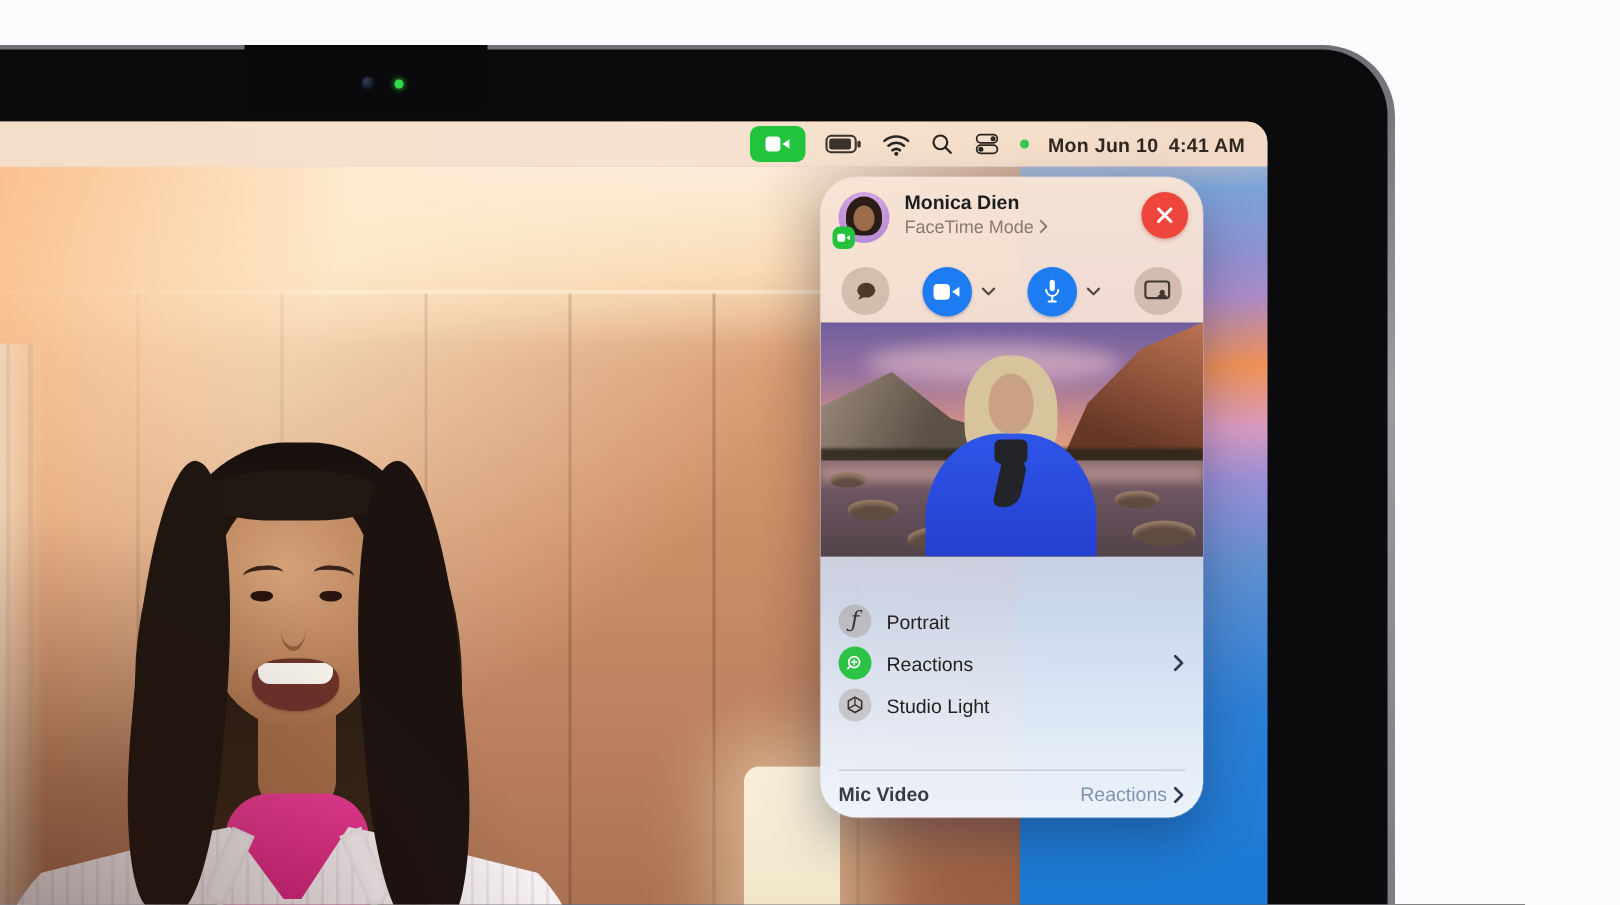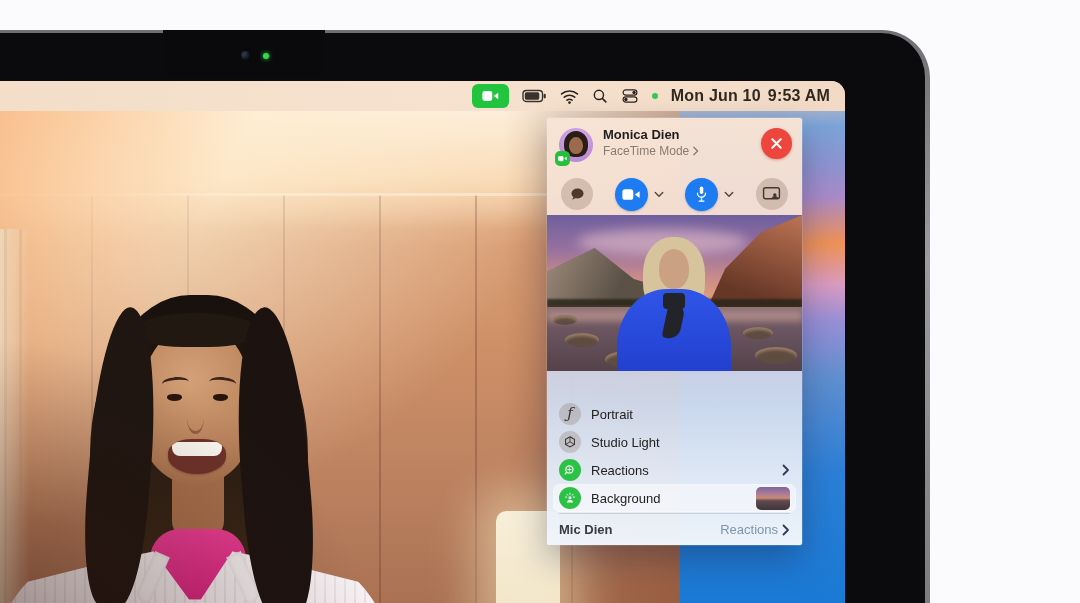--- a/index.html
+++ b/index.html
@@ -22,21 +22,21 @@
     background:radial-gradient(circle at 35% 35%,#30405a,#0d0f14 70%);}
   .notch-light{position:absolute;left:100px;top:23px;width:6px;height:6px;border-radius:50%;
     background:#35d74b;box-shadow:0 0 4px #35d74b;}
 
   
   .menubar{position:absolute;left:0;top:0;width:100%;height:30px;z-index:40;
     background:linear-gradient(90deg,#f3ddc7 0%,#f6e2cf 55%,#f5dfcb 78%,#f1d9c6 100%);}
   .status{position:absolute;right:15px;top:0;height:30px;display:flex;align-items:center;gap:13px;}
   .mb-cam-pill{width:37px;height:24px;border-radius:6px;background:#22c43e;
     display:flex;align-items:center;justify-content:center;}
-  .clock{font-size:16px;font-weight:600;color:#30281f;letter-spacing:.2px;display:flex;gap:7px;}
+  .clock{font-size:13px;font-weight:600;color:#30281f;letter-spacing:.2px;display:flex;gap:7px;}
   .mb-dot{width:6px;height:6px;border-radius:50%;background:#34c759;}
 
   
   .video{position:absolute;left:0;top:30px;width:740px;height:525px;overflow:hidden;
     background:linear-gradient(180deg,#f7d9b9 0%,#eec096 12%,#d89d74 26%,#cd8f67 46%,#bc8260 70%,#a56e4f 100%);}
   .v-ceiling{position:absolute;left:0;top:0;width:100%;height:118px;
     background:linear-gradient(180deg,#fdeedb 0%,#f9dcb8 55%,rgba(249,220,184,0) 100%);}
   .v-glow{position:absolute;inset:0;background:radial-gradient(ellipse at 18% 6%,rgba(255,238,208,.95),rgba(255,238,208,0) 55%);}
   .v-orange{position:absolute;inset:0;background:linear-gradient(115deg,rgba(243,146,76,.5) 6%,rgba(243,146,76,0) 32%);}
   .v-seams{position:absolute;left:0;top:84px;right:0;bottom:0;
@@ -83,21 +83,21 @@
   .brow{position:absolute;width:27px;height:9px;border-top:3.5px solid #39231a;border-radius:50%;}
   .eye{position:absolute;width:15px;height:7px;background:#27150d;border-radius:50% 50% 60% 60%;}
   .nose{position:absolute;left:247px;top:292px;width:17px;height:28px;
     border-bottom:3px solid rgba(135,83,52,.8);border-radius:0 0 50% 50%;}
   .mouth{position:absolute;left:228px;top:328px;width:58px;height:35px;background:#6e332b;
     border-radius:42% 42% 52% 52%;overflow:hidden;box-shadow:0 1px 2px rgba(90,40,30,.4);}
   .teeth{position:absolute;left:4px;top:3px;width:50px;height:14px;background:#fdfbf4;border-radius:4px 4px 8px 8px;}
 
   
   .panel{position:absolute;left:607px;top:37px;width:255px;height:427px;z-index:50;
-    border-radius:2px;overflow:hidden;box-shadow:0 14px 34px rgba(20,30,60,.35),0 0 0 .5px rgba(255,255,255,.4);
+    border-radius:24px;overflow:hidden;box-shadow:0 14px 34px rgba(20,30,60,.35),0 0 0 .5px rgba(255,255,255,.4);
     background:linear-gradient(180deg,rgba(248,228,213,.97) 0%,rgba(246,226,212,.95) 13%,
       rgba(241,223,214,.93) 34%,rgba(222,210,216,.93) 46%,rgba(206,209,227,.94) 56%,
       rgba(207,219,238,.95) 67%,rgba(226,234,246,.97) 83%,rgba(240,245,251,.98) 100%);}
   .p-header{position:absolute;left:0;top:0;width:100%;height:55px;}
   .avatar{position:absolute;left:12px;top:10px;width:34px;height:34px;border-radius:50%;
     background:radial-gradient(circle at 50% 30%,#d9b3e8,#b07fd0);overflow:hidden;}
   .av-hair{position:absolute;left:5px;top:3px;width:24px;height:26px;background:#2a1d18;border-radius:50% 50% 40% 40%;}
   .av-face{position:absolute;left:10px;top:9px;width:14px;height:17px;background:#9c6b4c;border-radius:50% 50% 46% 46%;}
   .av-badge{position:absolute;left:-2px;bottom:-1px;width:15px;height:15px;border-radius:5px;background:#24c13b;
     display:flex;align-items:center;justify-content:center;}
@@ -225,21 +225,21 @@
           </svg>
           <svg width="18" height="16" viewBox="0 0 24 22">
             <rect x="2.5" y="2.5" width="19" height="7.4" rx="3.7" fill="none" stroke="#2b2522" stroke-width="1.6"></rect>
             <circle cx="17.6" cy="6.2" r="2.3" fill="#2b2522"></circle>
             <rect x="2.5" y="12.1" width="19" height="7.4" rx="3.7" fill="none" stroke="#2b2522" stroke-width="1.6"></rect>
             <circle cx="6.4" cy="15.8" r="2.3" fill="#2b2522"></circle>
           </svg>
           <div class="mb-dot"></div>
           <div class="clock">
             <span>Mon Jun 10</span>
-            <span>9:53 AM</span>
+            <span>4:41 AM</span>
           </div>
         </div>
       </div>
 
       <div class="panel">
 
         <div class="p-header">
           <div class="avatar">
             <div class="av-hair"></div>
             <div class="av-face"></div>
@@ -323,58 +323,47 @@
 
 
         <div class="items">
           <div class="item">
             <span class="it-circle it-gray">
                 <span class="f-glyph">ƒ</span>
               </span>
             <span class="it-label">Portrait</span>
           </div>
           <div class="item">
-            <span class="it-circle it-gray">
-              <svg width="14" height="14" viewBox="0 0 24 24">
-                <path d="M12 3l7.6 4.4v8.8L12 20.6l-7.6-4.4V7.4z" fill="none" stroke="#3a332e" stroke-width="1.8"></path>
-                <path d="M12 3v8.8m0 0 7.6 4.4M12 11.8 4.4 16.2" fill="none" stroke="#3a332e" stroke-width="1.5"></path>
-              </svg>
-            </span>
-            <span class="it-label">Studio Light</span>
-          </div>
-          <div class="item">
             <span class="it-circle it-green">
               <svg width="14" height="14" viewBox="0 0 24 24">
                 <circle cx="11" cy="11" r="6.2" fill="none" stroke="#fff" stroke-width="2"></circle>
                 <path d="M11 8.2v5.6M8.2 11h5.6" stroke="#fff" stroke-width="1.8" stroke-linecap="round"></path>
                 <path d="M6.4 15.6 4 18.4" stroke="#fff" stroke-width="2.2" stroke-linecap="round"></path>
               </svg>
             </span>
             <span class="it-label">Reactions</span>
             <svg width="8" height="12" viewBox="0 0 8 12">
               <path d="M1.5 1.5 6 6l-4.5 4.5" fill="none" stroke="#2f3b52" stroke-width="1.8" stroke-linecap="round" stroke-linejoin="round"></path>
             </svg>
           </div>
-          <div class="item sel">
-            <span class="it-circle it-green">
+          <div class="item">
+            <span class="it-circle it-gray">
               <svg width="14" height="14" viewBox="0 0 24 24">
-                <circle cx="12" cy="11.5" r="2.6" fill="#fff"></circle>
-                <path d="M6.8 19.5c.5-2.8 2.6-4.4 5.2-4.4s4.7 1.6 5.2 4.4z" fill="#fff"></path>
-                <path d="M12 3.6v2.2M6.6 5.6l1.5 1.7M17.4 5.6l-1.5 1.7M4.2 10.4h2.2M17.6 10.4h2.2" stroke="#fff" stroke-width="1.5" stroke-linecap="round"></path>
+                <path d="M12 3l7.6 4.4v8.8L12 20.6l-7.6-4.4V7.4z" fill="none" stroke="#3a332e" stroke-width="1.8"></path>
+                <path d="M12 3v8.8m0 0 7.6 4.4M12 11.8 4.4 16.2" fill="none" stroke="#3a332e" stroke-width="1.5"></path>
               </svg>
             </span>
-            <span class="it-label">Background</span>
-            <span class="thumb"></span>
+            <span class="it-label">Studio Light</span>
           </div>
         </div>
 
         <div class="divider"></div>
 
         <div class="mic-row">
-          <span class="mic-label">Mic Dien</span>
+          <span class="mic-label">Mic Video</span>
           <span class="mic-right">
             <span>Reactions</span>
             <svg width="8" height="12" viewBox="0 0 8 12">
               <path d="M1.5 1.5 6 6l-4.5 4.5" fill="none" stroke="#2f3b52" stroke-width="1.8" stroke-linecap="round" stroke-linejoin="round"></path>
             </svg>
           </span>
         </div>
       </div>
 
     </div>

